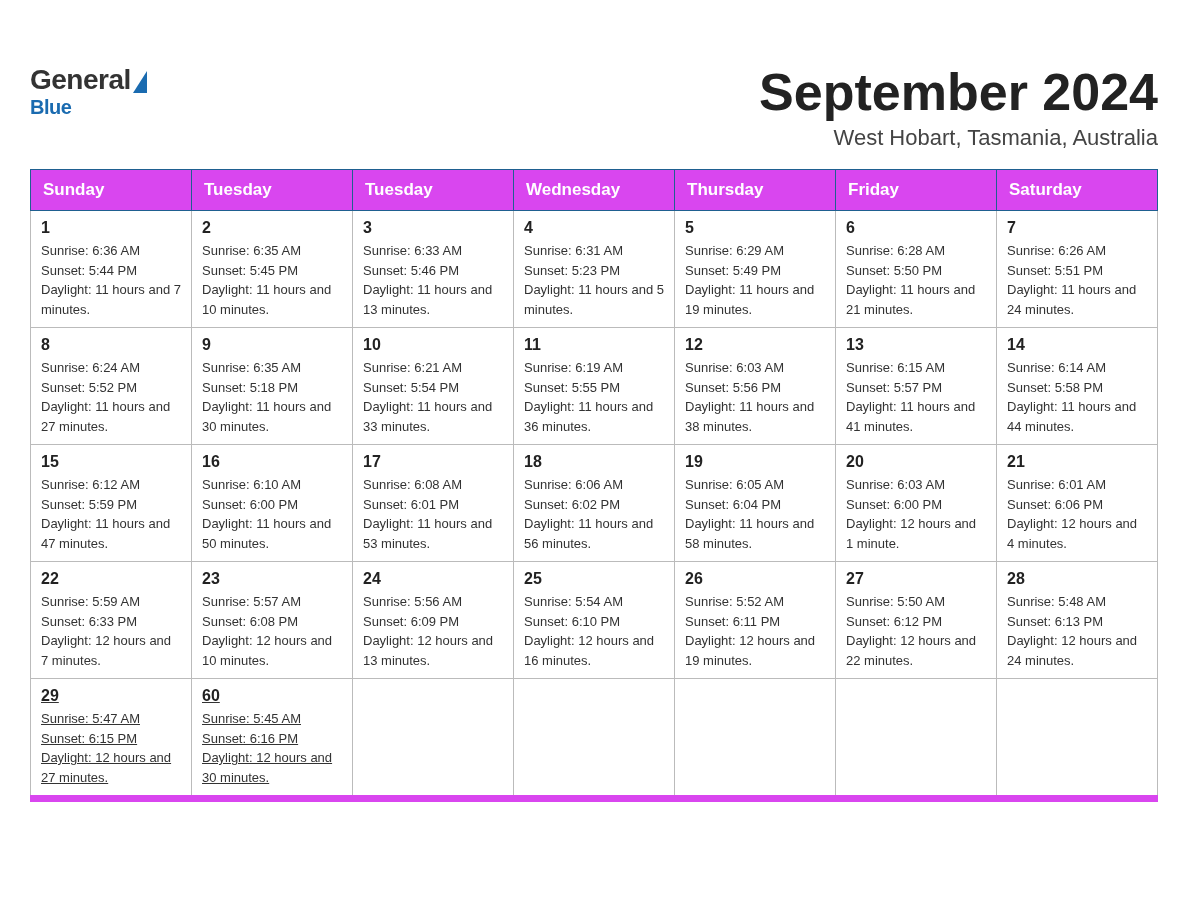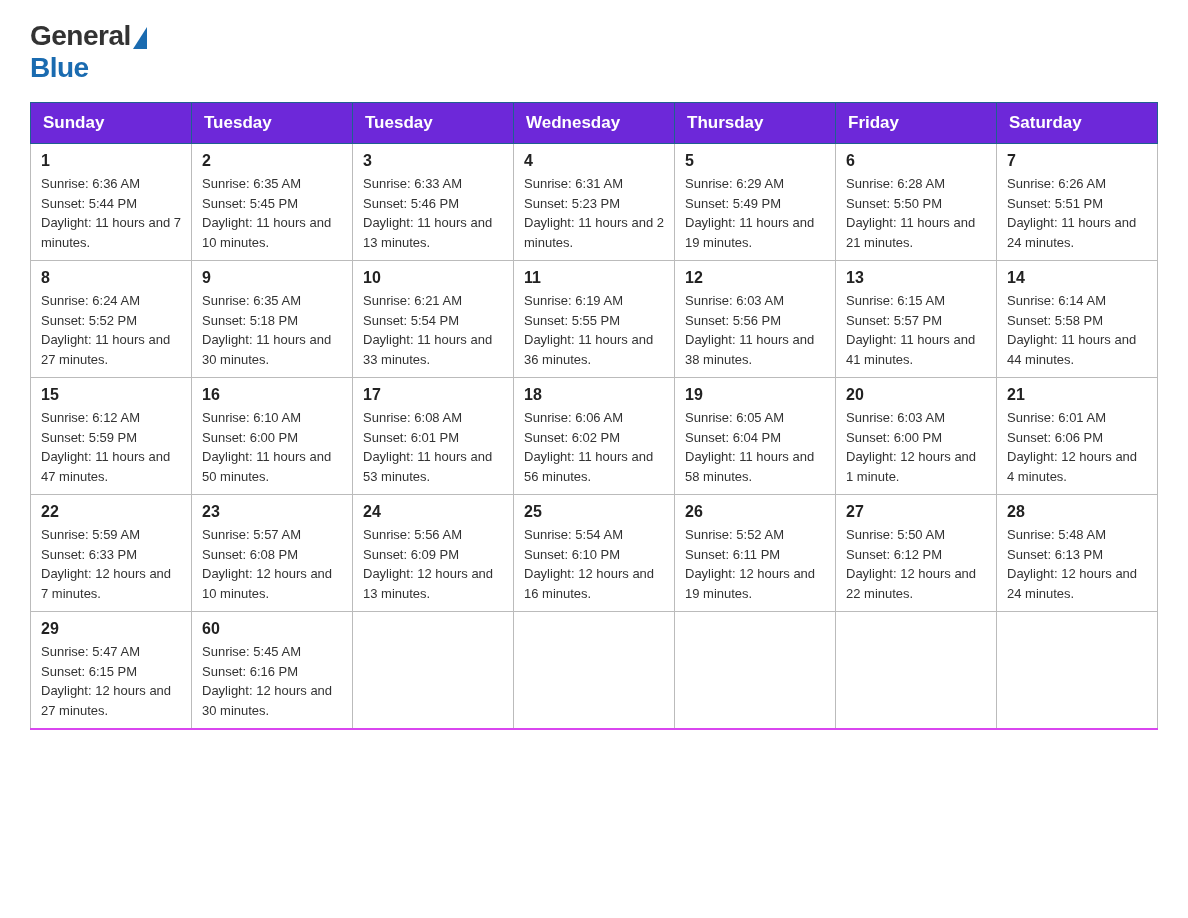--- a/index.html
+++ b/index.html
@@ -8,20 +8,21 @@
       background: #fff;
       padding: 20px 30px;
       width: 1188px;
       min-height: 918px;
     }
     .header {
       display: flex;
       justify-content: space-between;
       align-items: flex-start;
       margin-bottom: 18px;
+      margin-top: 44px;
     }
     .logo {
       display: flex;
       flex-direction: column;
       align-items: flex-start;
     }
     .logo-top {
       display: flex;
       align-items: center;
     }
@@ -33,21 +34,21 @@
     }
     .logo-triangle {
       width: 0;
       height: 0;
       border-left: 14px solid transparent;
       border-bottom: 22px solid #1a6bb0;
       margin-left: 2px;
       margin-top: 4px;
     }
     .logo-blue {
-      font-size: 28px;
+      font-size: 20px;
       font-weight: bold;
       color: #1a6bb0;
       letter-spacing: -0.5px;
     }
     .title-section {
       text-align: right;
     }
     .month-year {
       font-size: 52px;
       font-weight: bold;
@@ -58,21 +59,21 @@
       font-size: 22px;
       color: #444;
       margin-top: 4px;
     }
     .calendar {
       width: 100%;
       border-collapse: collapse;
       border: 1px solid #aaa;
     }
     .calendar th {
-      background-color: #6d28d9;
+      background-color: #d946ef;
       color: #fff;
       font-size: 17px;
       font-weight: bold;
       padding: 10px 12px;
       text-align: left;
       border: 1px solid #1f6090;
     }
     .calendar td {
       vertical-align: top;
       padding: 8px 10px;
@@ -91,35 +92,38 @@
     }
     .day-info {
       font-size: 13px;
       line-height: 1.5;
       color: #333;
     }
     .empty-cell {
       background: #fff;
     }
     tr:last-child td {
-      border-bottom: 2px solid #d946ef;
+      border-bottom: 7px solid #d946ef;
+      text-decoration: underline;
     }
   </style>
 </head>
 <body>
 
 <div class="header">
   <div class="logo">
     <div class="logo-top">
       <span class="logo-general">General</span>
       <div class="logo-triangle"></div>
     </div>
     <span class="logo-blue">Blue</span>
   </div>
   <div class="title-section">
+    <div class="month-year">September 2024</div>
+    <div class="location">West Hobart, Tasmania, Australia</div>
   </div>
 </div>
 
 <table class="calendar">
   <thead>
     <tr>
       <th>Sunday</th>
       <th>Tuesday</th>
       <th>Tuesday</th>
       <th>Wednesday</th>
@@ -145,21 +149,21 @@
         <td>
         <span class="day-number">3</span>
         <span class="day-info">Sunrise: 6:33 AM</span><br>
         <span class="day-info">Sunset: 5:46 PM</span><br>
         <span class="day-info">Daylight: 11 hours and 13 minutes.</span>
       </td>
         <td>
         <span class="day-number">4</span>
         <span class="day-info">Sunrise: 6:31 AM</span><br>
         <span class="day-info">Sunset: 5:23 PM</span><br>
-        <span class="day-info">Daylight: 11 hours and 2 minutes.</span>
+        <span class="day-info">Daylight: 11 hours and 5 minutes.</span>
       </td>
         <td>
         <span class="day-number">5</span>
         <span class="day-info">Sunrise: 6:29 AM</span><br>
         <span class="day-info">Sunset: 5:49 PM</span><br>
         <span class="day-info">Daylight: 11 hours and 19 minutes.</span>
       </td>
         <td>
         <span class="day-number">6</span>
         <span class="day-info">Sunrise: 6:28 AM</span><br>

